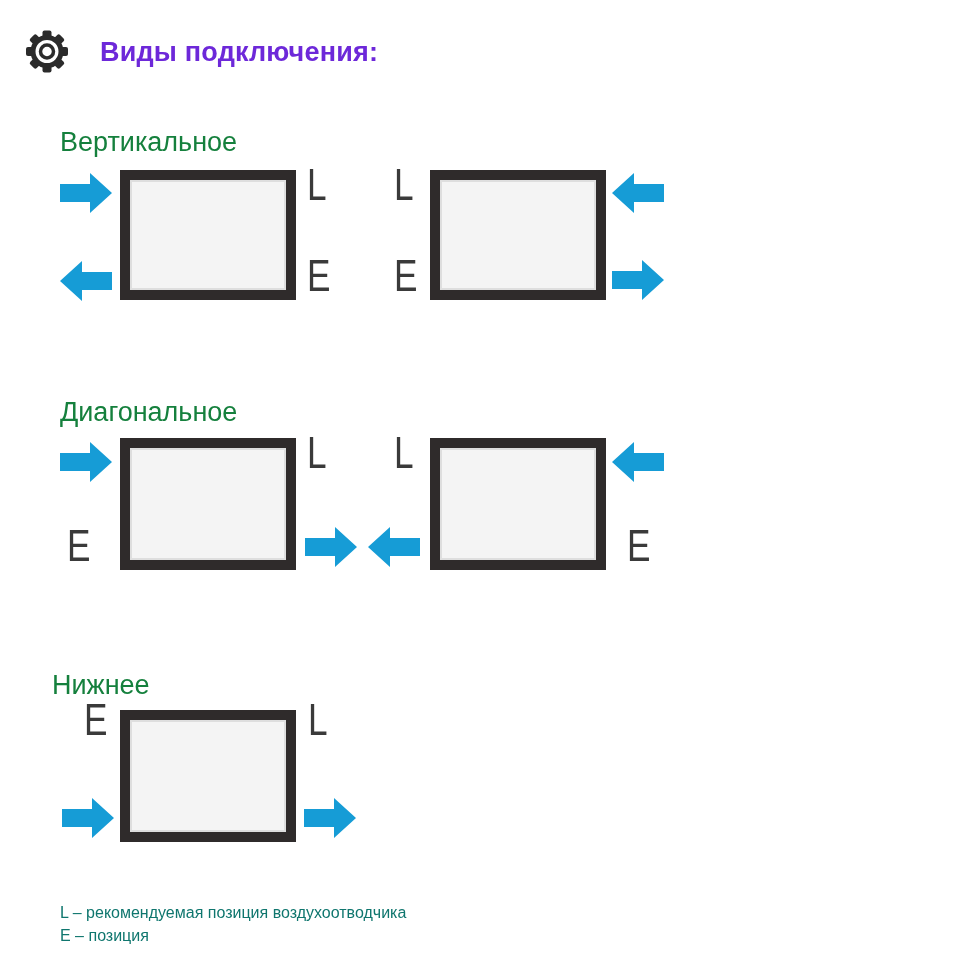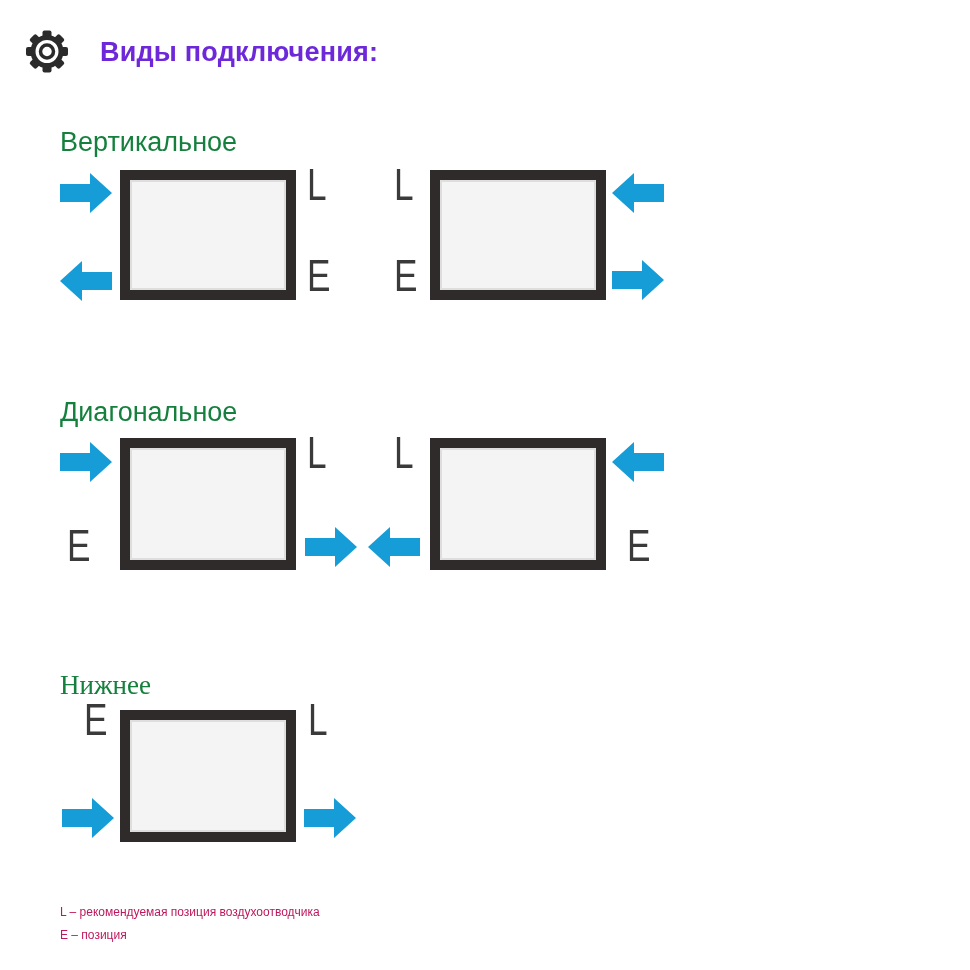--- a/index.html
+++ b/index.html
@@ -43,23 +43,23 @@
   .port-label {
     font-size: 44px;
     line-height: 44px;
     font-weight: 400;
     color: #3a3a3a;
     transform: scaleX(0.8);
     transform-origin: left top;
     white-space: nowrap;
   }
   .legend-line {
-    font-size: 12px;
+    font-size: 16px;
     line-height: 23px;
-    color: #be185d;
+    color: #0f766e;
     white-space: nowrap;
   }
   .gear { color: #2b2b2b; }
   .gear svg { display: block; }
 </style>
 </head>
 <body>
 
 <div class="page">
 
@@ -149,21 +149,21 @@
       <span class="abs arrow" style="left:612px; top:442px;">
         <svg viewBox="0 0 52 40">
             <polygon points="52,11 22,11 22,0 0,20 22,40 22,29 52,29"></polygon>
           </svg>
       </span>
       <span class="abs port-label" style="left:627px; top:524px;">E</span>
     </div>
   </section>
 
   <section>
-    <h2 class="abs section-title" style="left:60px; top:670px;font-family:Liberation Serif, serif;">Нижнее</h2>
+    <h2 class="abs section-title" style="left:52px; top:670px;">Нижнее</h2>
 
     <div>
       <span class="abs port-label" style="left:84px; top:698px;">E</span>
       <div class="abs radiator" style="left:120px; top:710px; height:132px;"></div>
       <span class="abs port-label" style="left:308px; top:698px;">L</span>
       <span class="abs arrow" style="left:62px; top:798px;">
         <svg viewBox="0 0 52 40">
             <polygon points="0,11 30,11 30,0 52,20 30,40 30,29 0,29"></polygon>
           </svg>
       </span>

